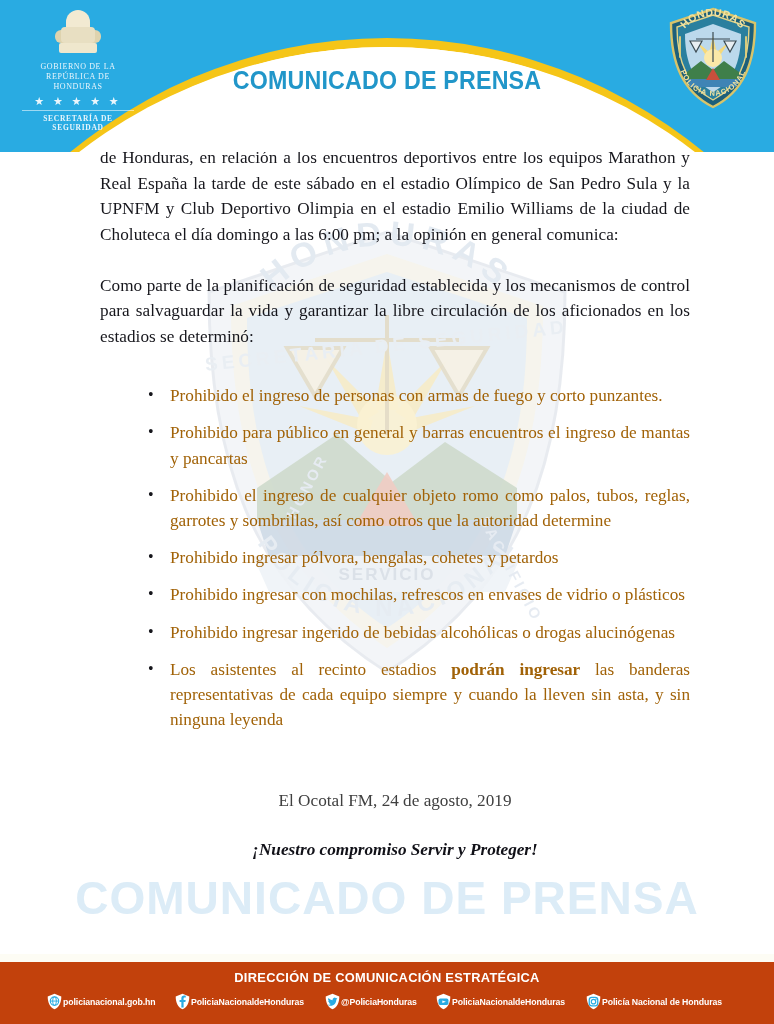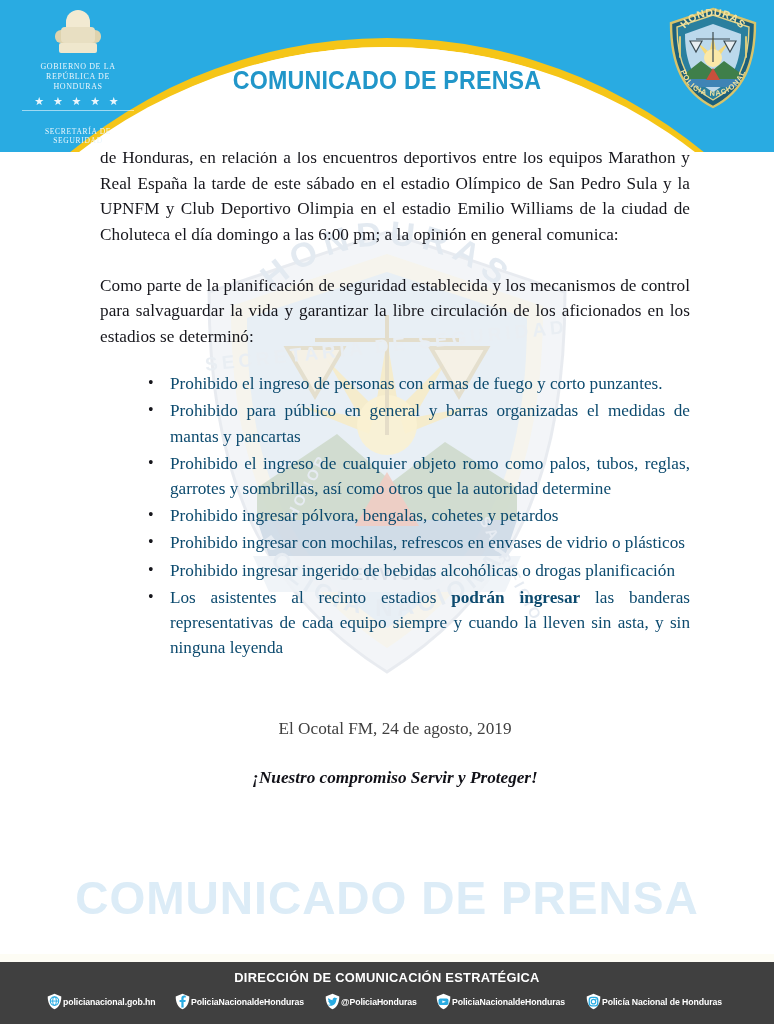--- a/index.html
+++ b/index.html
@@ -122,21 +122,22 @@
     letter-spacing: 3px;
     line-height: 11px;
   }
   .gov-sub {
     font-family: "Liberation Serif", serif;
     font-size: 7.5px;
     letter-spacing: 0.7px;
     color: #eaf6fc;
     text-transform: uppercase;
     border-top: 1px solid rgba(255,255,255,0.55);
-    padding-top: 16px;
+    padding-top: 3px;
+    font-weight: bold;
   }
 
   
   .police-badge {
     position: absolute;
     right: 14px; top: 6px;
     width: 94px; height: 104px;
     z-index: 8;
   }
 
@@ -197,23 +198,23 @@
 
   ul.rules {
     margin: 0;
     padding: 0 0 0 48px;
     list-style: none;
   }
   ul.rules li {
     position: relative;
     font-size: 17.2px;
     line-height: 25.2px;
-    color: #0c4a6e;
+    color: #a16207;
     text-align: justify;
-    margin: 0 0 2px 0;
+    margin: 12px 0 2px 0;
     padding-left: 22px;
   }
   ul.rules li::before {
     content: "\2022";
     position: absolute;
     left: 0; top: -1px;
     font-size: 16px;
     color: #16161c;
   }
   ul.rules li b { font-weight: bold; }
@@ -238,21 +239,21 @@
     position: absolute;
     left: 0; bottom: 62px;
     width: 774px; height: 8px;
     background: #fdfcf4;
     z-index: 6;
   }
   .footer {
     position: absolute;
     left: 0; bottom: 0;
     width: 774px; height: 62px;
-    background: #404040;
+    background: #c2410c;
     z-index: 7;
     padding-top: 8px;
   }
   .footer-title {
     text-align: center;
     font-family: "Liberation Sans", sans-serif;
     font-weight: bold;
     font-size: 13.4px;
     letter-spacing: 0.3px;
     color: #ffffff;
@@ -342,25 +343,25 @@
       <p class="para first">La Secretaría de Estado en el despacho de Seguridad a través de la Policía Nacional de Honduras, en relación a los encuentros deportivos entre los equipos Marathon y Real España la tarde de este sábado en el estadio Olímpico de San Pedro Sula y la UPNFM y Club Deportivo Olimpia en el estadio Emilio Williams de la ciudad de Choluteca el día domingo a las 6:00 pm; a la opinión en general comunica:</p>
 
       <div class="gap-1"></div>
 
       <p class="para">Como parte de la planificación de seguridad establecida y los mecanismos de control para salvaguardar la vida y garantizar la libre circulación de los aficionados en los estadios se determinó:</p>
 
       <div class="gap-2"></div>
 
       <ul class="rules">
         <li>Prohibido el ingreso de personas con armas de fuego y corto punzantes.</li>
-        <li>Prohibido para público en general y barras organizadas el medidas de mantas y pancartas</li>
+        <li>Prohibido para público en general y barras encuentros el ingreso de mantas y pancartas</li>
         <li>Prohibido el ingreso de cualquier objeto romo como palos, tubos, reglas, garrotes y sombrillas, así como otros que la autoridad determine</li>
         <li>Prohibido ingresar pólvora, bengalas, cohetes y petardos</li>
         <li>Prohibido ingresar con mochilas, refrescos en envases de vidrio o plásticos</li>
-        <li>Prohibido ingresar ingerido de bebidas alcohólicas o drogas planificación</li>
+        <li>Prohibido ingresar ingerido de bebidas alcohólicas o drogas alucinógenas</li>
         <li><span>Los asistentes al recinto estadios </span><b>podrán ingresar</b><span> las banderas representativas de cada equipo siempre y cuando la lleven sin asta, y sin ninguna leyenda</span></li>
       </ul>
 
       <div class="gap-3"></div>
 
 
       <div class="gap-4"></div>
 
       <div class="signature">El Ocotal FM, 24 de agosto, 2019</div>
 

